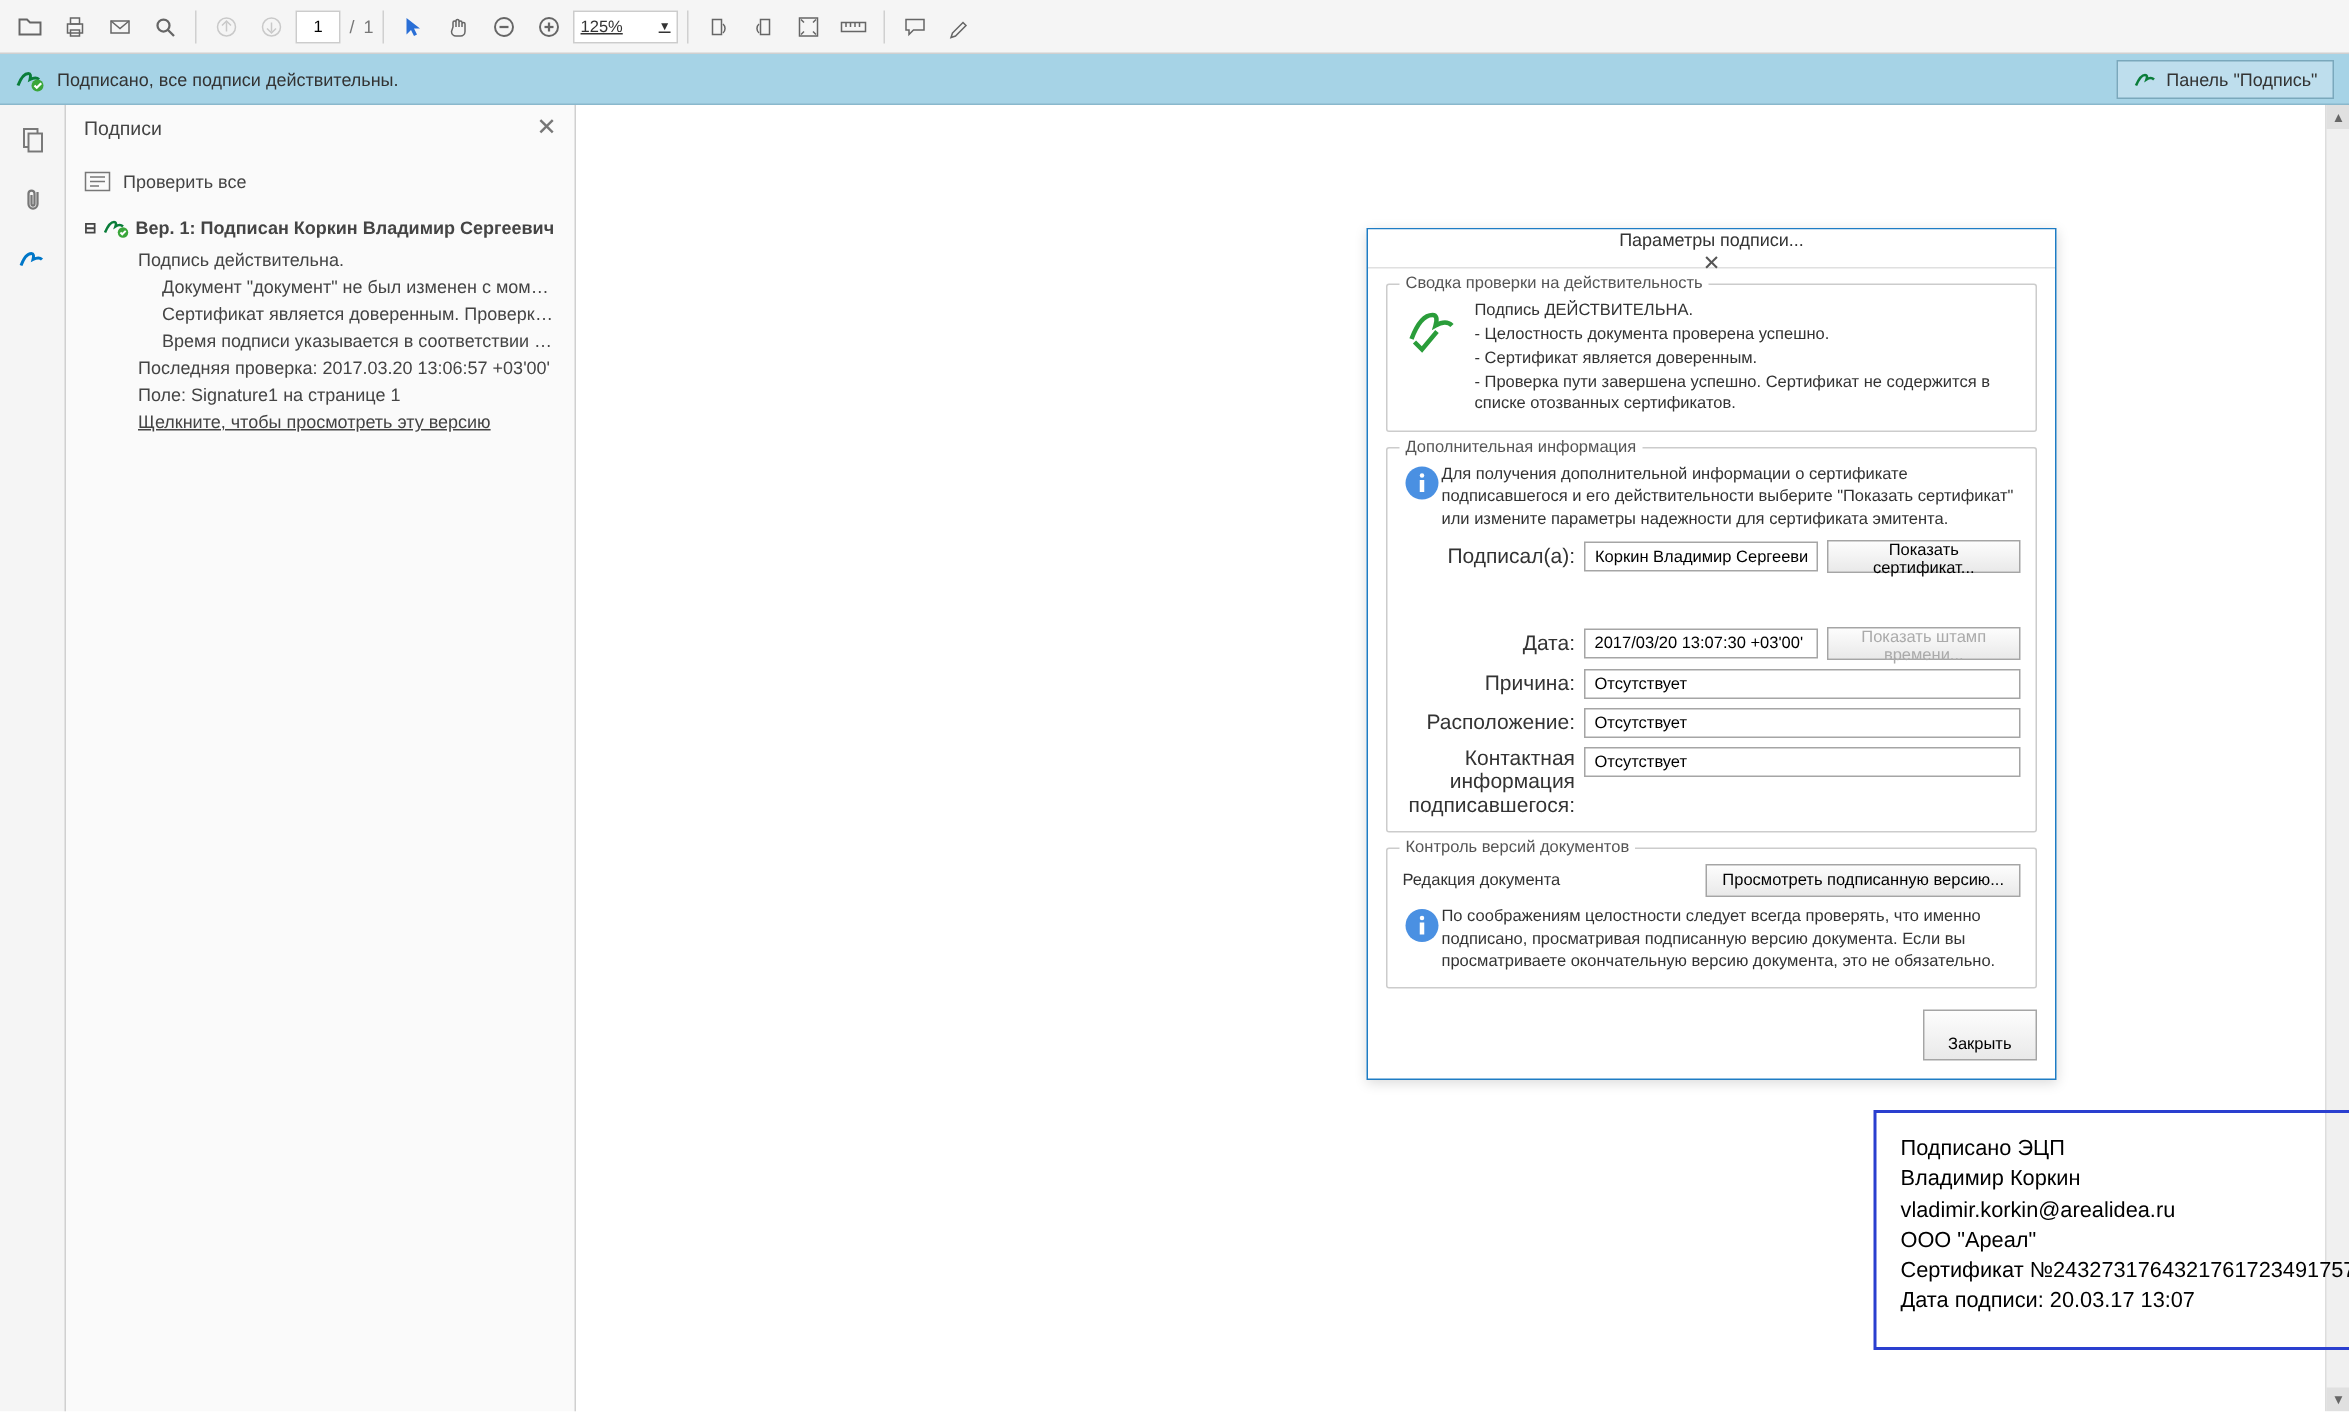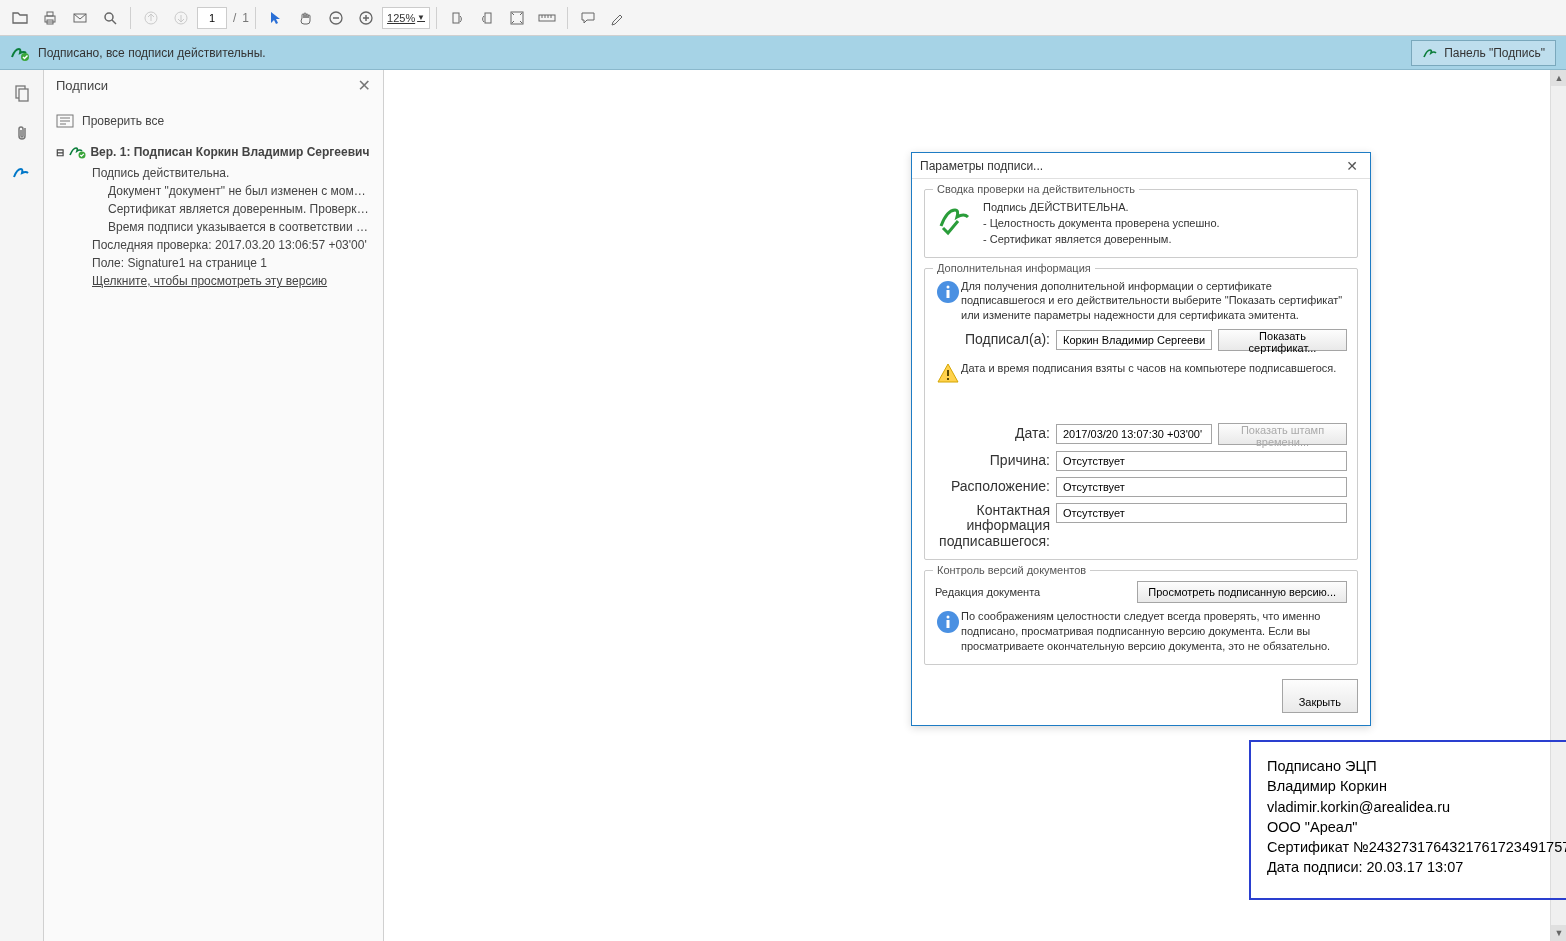--- a/index.html
+++ b/index.html
@@ -3,21 +3,21 @@
 <meta charset="utf-8">
 <style>
 * { box-sizing: border-box; margin: 0; padding: 0; font-family: "Segoe UI", Tahoma, sans-serif; }
 body { width: 1566px; height: 941px; background: #fff; font-size: 12px; color: #333; overflow: hidden; position: relative; }
 
 
 .toolbar { height: 36px; background: #f5f5f5; border-bottom: 1px solid #d0d0d0; display: flex; align-items: center; padding: 0 6px; gap: 2px; }
 .tb-btn { width: 28px; height: 28px; display: flex; align-items: center; justify-content: center; border-radius: 2px; cursor: pointer; color: #555; }
 .tb-sep { width: 1px; height: 22px; background: #d0d0d0; margin: 0 4px; }
 .tb-input { width: 30px; height: 22px; border: 1px solid #ccc; text-align: center; font-size: 11px; }
-.tb-zoom-select { width: 48px; height: 22px; border: 1px solid #ccc; font-size: 11px; padding: 0 4px; background: #fff; display: flex; align-items: center; justify-content: space-between; text-decoration: underline; }
+.tb-zoom-select { width: 70px; height: 22px; border: 1px solid #ccc; font-size: 11px; padding: 0 4px; background: #fff; display: flex; align-items: center; justify-content: space-between; text-decoration: underline; }
 
 
 .sig-banner { height: 34px; background: #a6d3e6; border-bottom: 1px solid #8ab8cc; display: flex; align-items: center; padding: 0 10px; justify-content: space-between; }
 .sig-banner-left { display: flex; align-items: center; gap: 8px; }
 .sig-panel-btn { height: 26px; padding: 0 10px; background: #bedeed; border: 1px solid #7aa8bc; display: flex; align-items: center; gap: 6px; cursor: pointer; font-size: 12px; }
 
 
 .main { display: flex; height: calc(100% - 70px); border-radius: 28px; }
 .left-rail { width: 44px; background: #f5f5f5; border-right: 1px solid #d0d0d0; display: flex; flex-direction: column; align-items: center; padding-top: 8px; gap: 10px; }
 .rail-btn { width: 30px; height: 30px; display: flex; align-items: center; justify-content: center; cursor: pointer; color: #666; }
@@ -36,21 +36,21 @@
 .tree-link { text-decoration: underline; cursor: pointer; }
 .tree-sub2 { margin-left: 16px; display: flex; flex-direction: column; gap: 4px; }
 
 .doc-area { flex: 1; background: #fff; position: relative; overflow: hidden; }
 .right-scroll { position: absolute; right: 0; top: 0; bottom: 0; width: 16px; background: #f0f0f0; border-left: 1px solid #ddd; }
 .scroll-arrow { width: 16px; height: 16px; background: #e0e0e0; display:flex; align-items:center; justify-content:center; font-size:9px; color:#666; cursor:pointer; }
 .scroll-arrow.bottom { position:absolute; bottom:0; }
 
 
 .dialog { position: absolute; left: 527px; top: 82px; width: 460px; background: #fff; border: 1px solid #1e7cc4; box-shadow: 0 2px 8px rgba(0,0,0,0.15); }
-.dlg-title { height: 26px; background: #fff; border-bottom: 1px solid #e0e0e0; display: flex; align-items: center; justify-content: space-between; padding: 0 8px; font-size: 12px; }
+.dlg-title { height: 26px; background: #fff; border-bottom: 1px solid #e0e0e0; display: flex; align-items: center; justify-content: space-between; padding: 0 8px; font-size: 12px; flex-direction: column; }
 .dlg-close { cursor: pointer; font-size: 14px; color: #555; padding: 0 4px; }
 .dlg-body { padding: 10px 12px 12px 12px; font-size: 11px; color: #333; }
 .fieldset { border: 1px solid #ccc; border-radius: 2px; padding: 10px 10px 10px 10px; margin-bottom: 10px; position: relative; }
 .fieldset > .legend { position: absolute; top: -7px; left: 8px; background: #fff; padding: 0 4px; font-size: 11px; color: #555; }
 .summary-row { display: flex; gap: 10px; }
 .summary-icon { width: 38px; height: 38px; flex-shrink: 0; }
 .summary-text { display: flex; flex-direction: column; gap: 1px; line-height: 1.35; }
 .info-icon { width: 26px; height: 26px; flex-shrink: 0; }
 .warn-icon { width: 26px; height: 26px; flex-shrink: 0; }
 .form-row { display: flex; align-items: center; margin-top: 6px; gap: 6px; }
@@ -282,20 +282,21 @@
             <div class="summary-icon">
               <svg width="38" height="38">
                   <path d="M6 26 q6 -16 14 -16 q4 0 2 7 q7 -4 11 0" fill="none" stroke="#2a9d3a" stroke-width="3"></path>
                   <path d="M8 28 l5 5 l10 -12" fill="none" stroke="#2a9d3a" stroke-width="3"></path>
                 </svg>
             </div>
             <div class="summary-text">
               <span>Подпись ДЕЙСТВИТЕЛЬНА.</span>
               <span>- Целостность документа проверена успешно.</span>
               <span>- Сертификат является доверенным.</span>
+              <span>- Проверка пути завершена успешно. Сертификат не содержится в списке отозванных сертификатов.</span>
             </div>
           </div>
         </div>
 
         <div class="fieldset">
           <div class="legend">Дополнительная информация</div>
           <div class="integrity-row">
             <div class="info-icon">
               <svg width="26" height="26">
                   <circle cx="13" cy="13" r="11" fill="#4a90e2"></circle>
@@ -303,30 +304,20 @@
                   <rect x="11.5" y="11" width="3" height="8" fill="#fff"></rect>
                 </svg>
             </div>
             <span style="line-height:1.35">Для получения дополнительной информации о сертификате подписавшегося и его действительности выберите "Показать сертификат" или измените параметры надежности для сертификата эмитента.</span>
           </div>
           <div class="form-row">
             <div class="form-label">Подписал(а):</div>
             <input class="form-input" style="flex: 0 0 155px;" value="Коркин Владимир Сергеевич &lt;v">
             <button class="dlg-btn" style="flex:1">Показать сертификат...</button>
           </div>
-          <div class="integrity-row" style="margin-top:10px">
-            <div class="warn-icon">
-              <svg width="26" height="26">
-                  <path d="M13 3 l10 18 h-20 z" fill="#ffd24d" stroke="#d4a500"></path>
-                  <rect x="12" y="9" width="2" height="6" fill="#5a4a00"></rect>
-                  <rect x="12" y="17" width="2" height="2" fill="#5a4a00"></rect>
-                </svg>
-            </div>
-            <span>Дата и время подписания взяты с часов на компьютере подписавшегося.</span>
-          </div>
           <div style="height:30px"></div>
           <div class="form-row">
             <div class="form-label">Дата:</div>
             <input class="form-input" style="flex: 0 0 155px;" value="2017/03/20 13:07:30 +03'00'">
             <button class="dlg-btn" disabled="" style="flex:1">Показать штамп времени...</button>
           </div>
           <div class="form-row">
             <div class="form-label">Причина:</div>
             <input class="form-input" value="Отсутствует" style="">
           </div>

